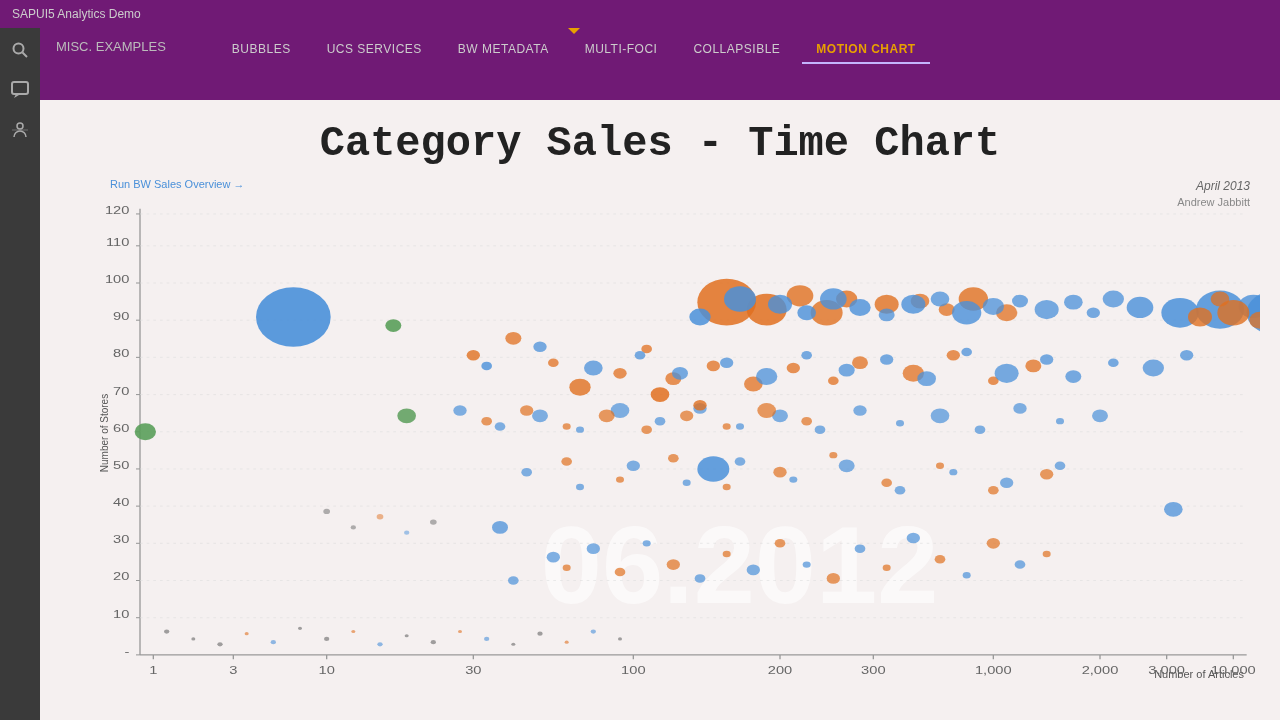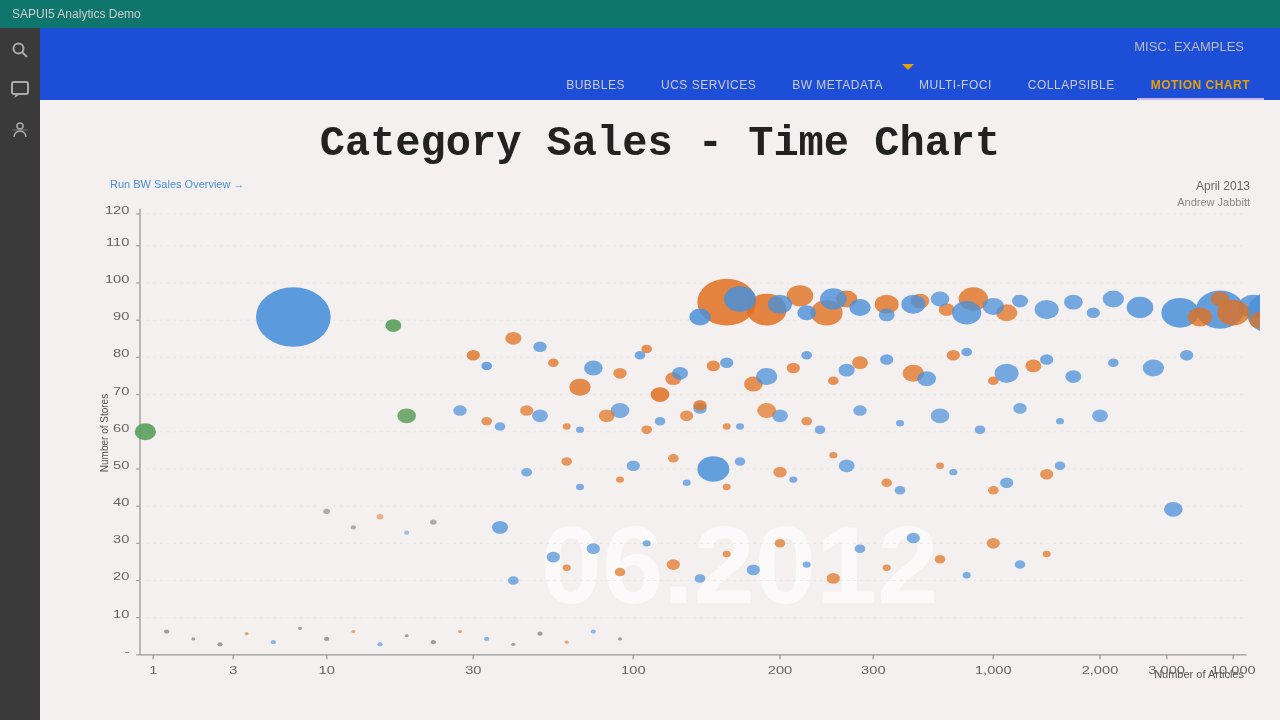--- a/index.html
+++ b/index.html
@@ -6,21 +6,21 @@
     body {
       width: 1280px;
       height: 720px;
       background: #1a1a1a;
       font-family: Arial, sans-serif;
       overflow: hidden;
     }
 
     
     #top-bar {
-      background: #0f766e;
+      background: #701a75;
       height: 28px;
       display: flex;
       align-items: center;
       padding: 0 12px;
     }
     #top-bar-title {
       color: #ccc;
       font-size: 12px;
     }
 
@@ -53,25 +53,24 @@
 
     
     #main {
       flex: 1;
       display: flex;
       flex-direction: column;
     }
 
     
     #nav-bar {
-      background: #1d4ed8;
+      background: #701a75;
       height: 72px;
       display: flex;
-      flex-direction: column;
-      align-items: flex-end;
+      flex-direction: row;
     }
     #nav-top {
       height: 36px;
       display: flex;
       align-items: center;
       padding: 0 16px;
     }
     #misc-examples-label {
       color: #bbb;
       font-size: 13px;
@@ -249,21 +248,21 @@
         <div class="nav-tab active">MOTION CHART</div>
       </div>
     </div>
 
     <div id="chart-area">
       <h1 id="chart-title">Category Sales - Time Chart</h1>
 
       <div id="chart-container">
         <span id="bw-link">Run BW Sales Overview →</span>
         <div id="date-info">
-          <div style="font-size:12px;color:#666;">April 2013</div>
+          <div style="font-size:12px;color:#666;font-style:italic;">April 2013</div>
           <div style="font-size:11px;color:#888;">Andrew Jabbitt</div>
         </div>
 
         <div id="watermark">06.2012</div>
 
         <div id="y-axis-label">Number of Stores</div>
         <div id="x-axis-label">Number of Articles</div>
 
         <svg id="scatter-svg" viewBox="0 0 900 480" preserveAspectRatio="none">
 

